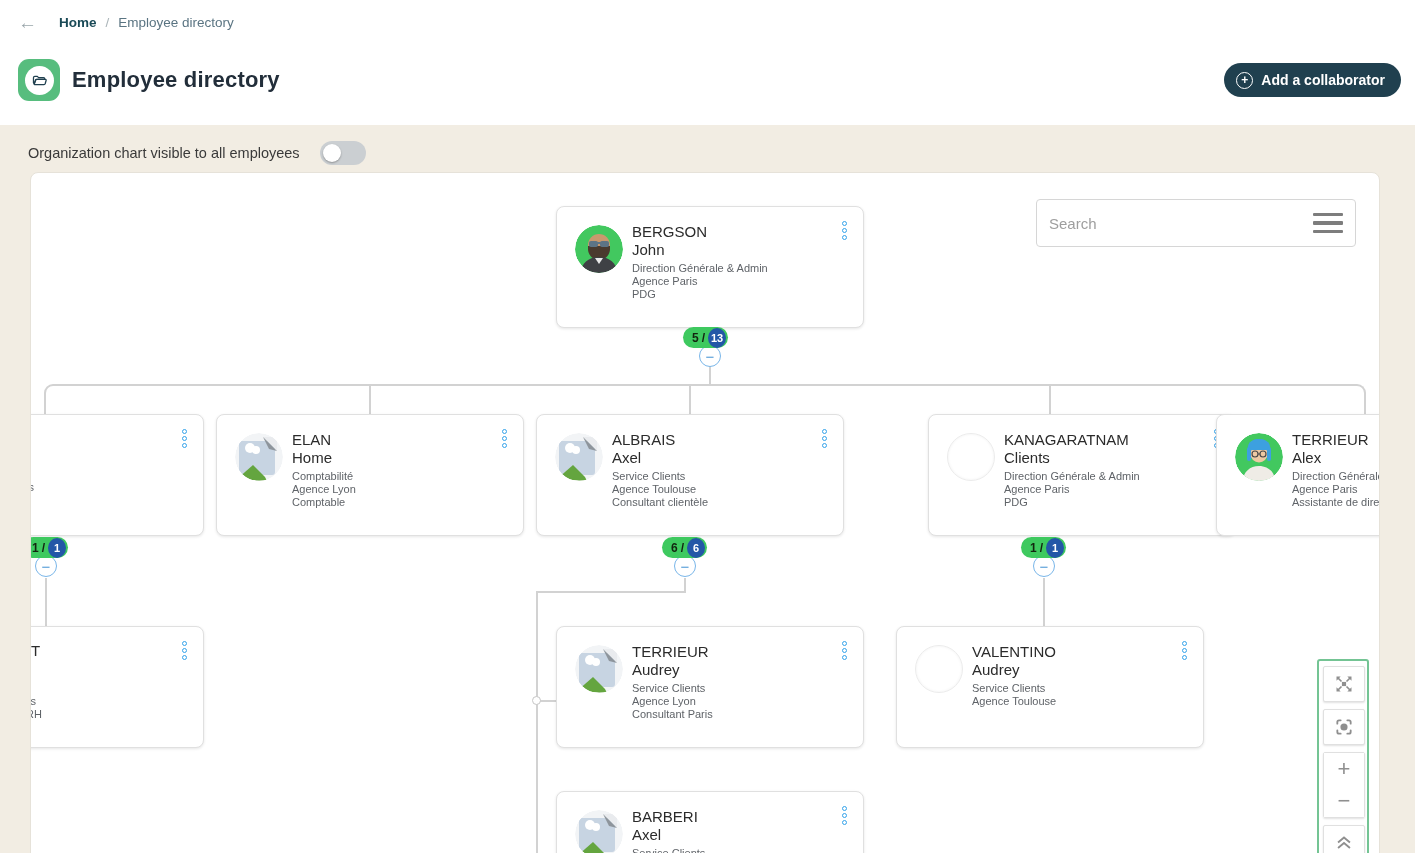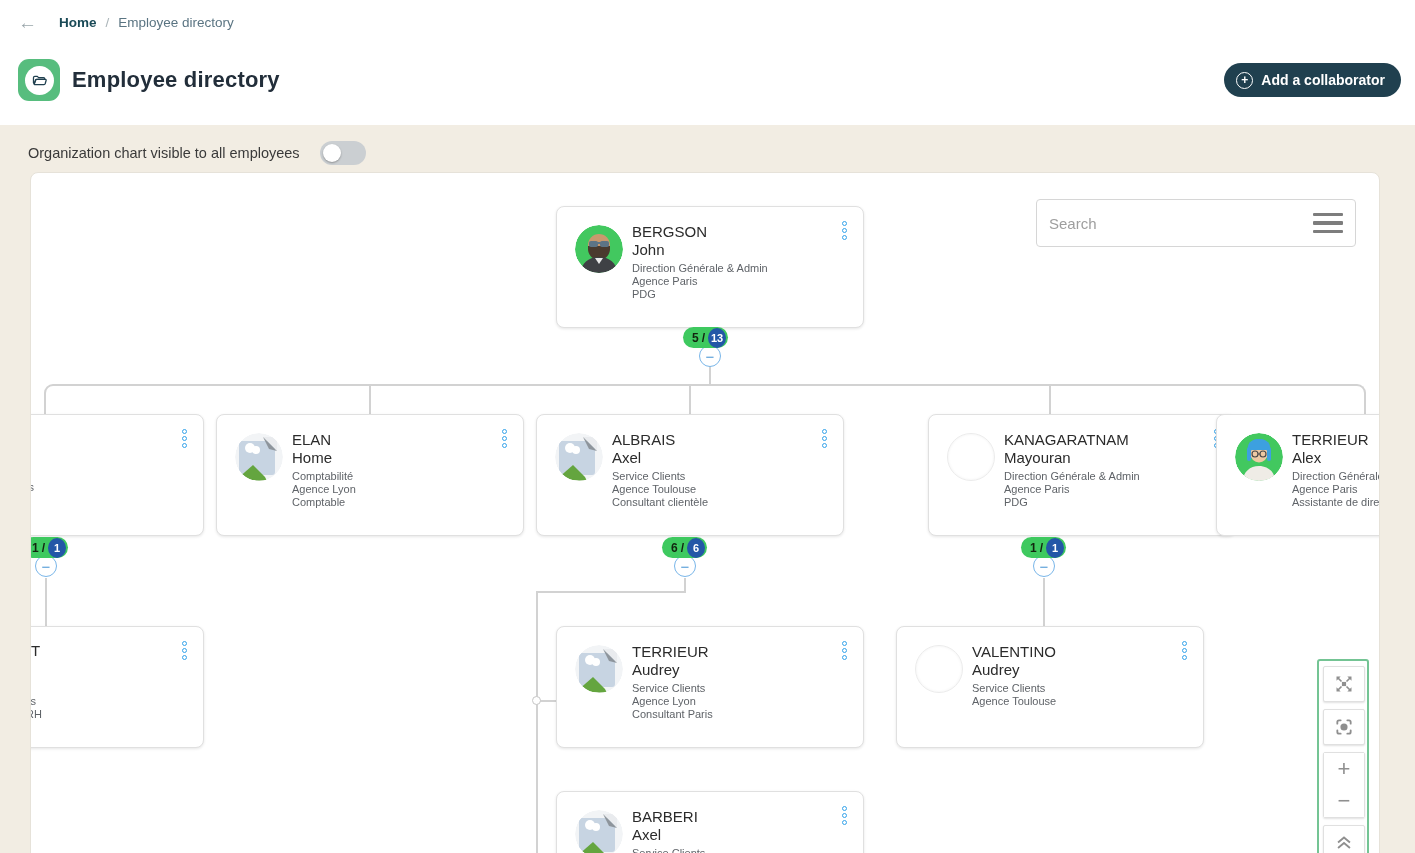--- a/index.html
+++ b/index.html
@@ -262,21 +262,21 @@
 
   <div class="card z-card" style="left:897px; top:241px;">
     <div class="avatar empty"></div>
     <div class="kebab">
         <i></i>
         <i></i>
         <i></i>
       </div>
     <div class="txt">
       <div class="lastname">KANAGARATNAM</div>
-      <div class="firstname">Mayouran</div>
+      <div class="firstname">Clients</div>
       <div class="sub first">Direction Générale &amp; Admin</div>
       <div class="sub">Agence Paris</div>
       <div class="sub">PDG</div>
     </div>
   </div>
 
   <div class="card z-card" style="left:1185px; top:241px;">
     <svg class="avatar" viewBox="0 0 48 48">
       <defs>
           <clipPath id="c4">

